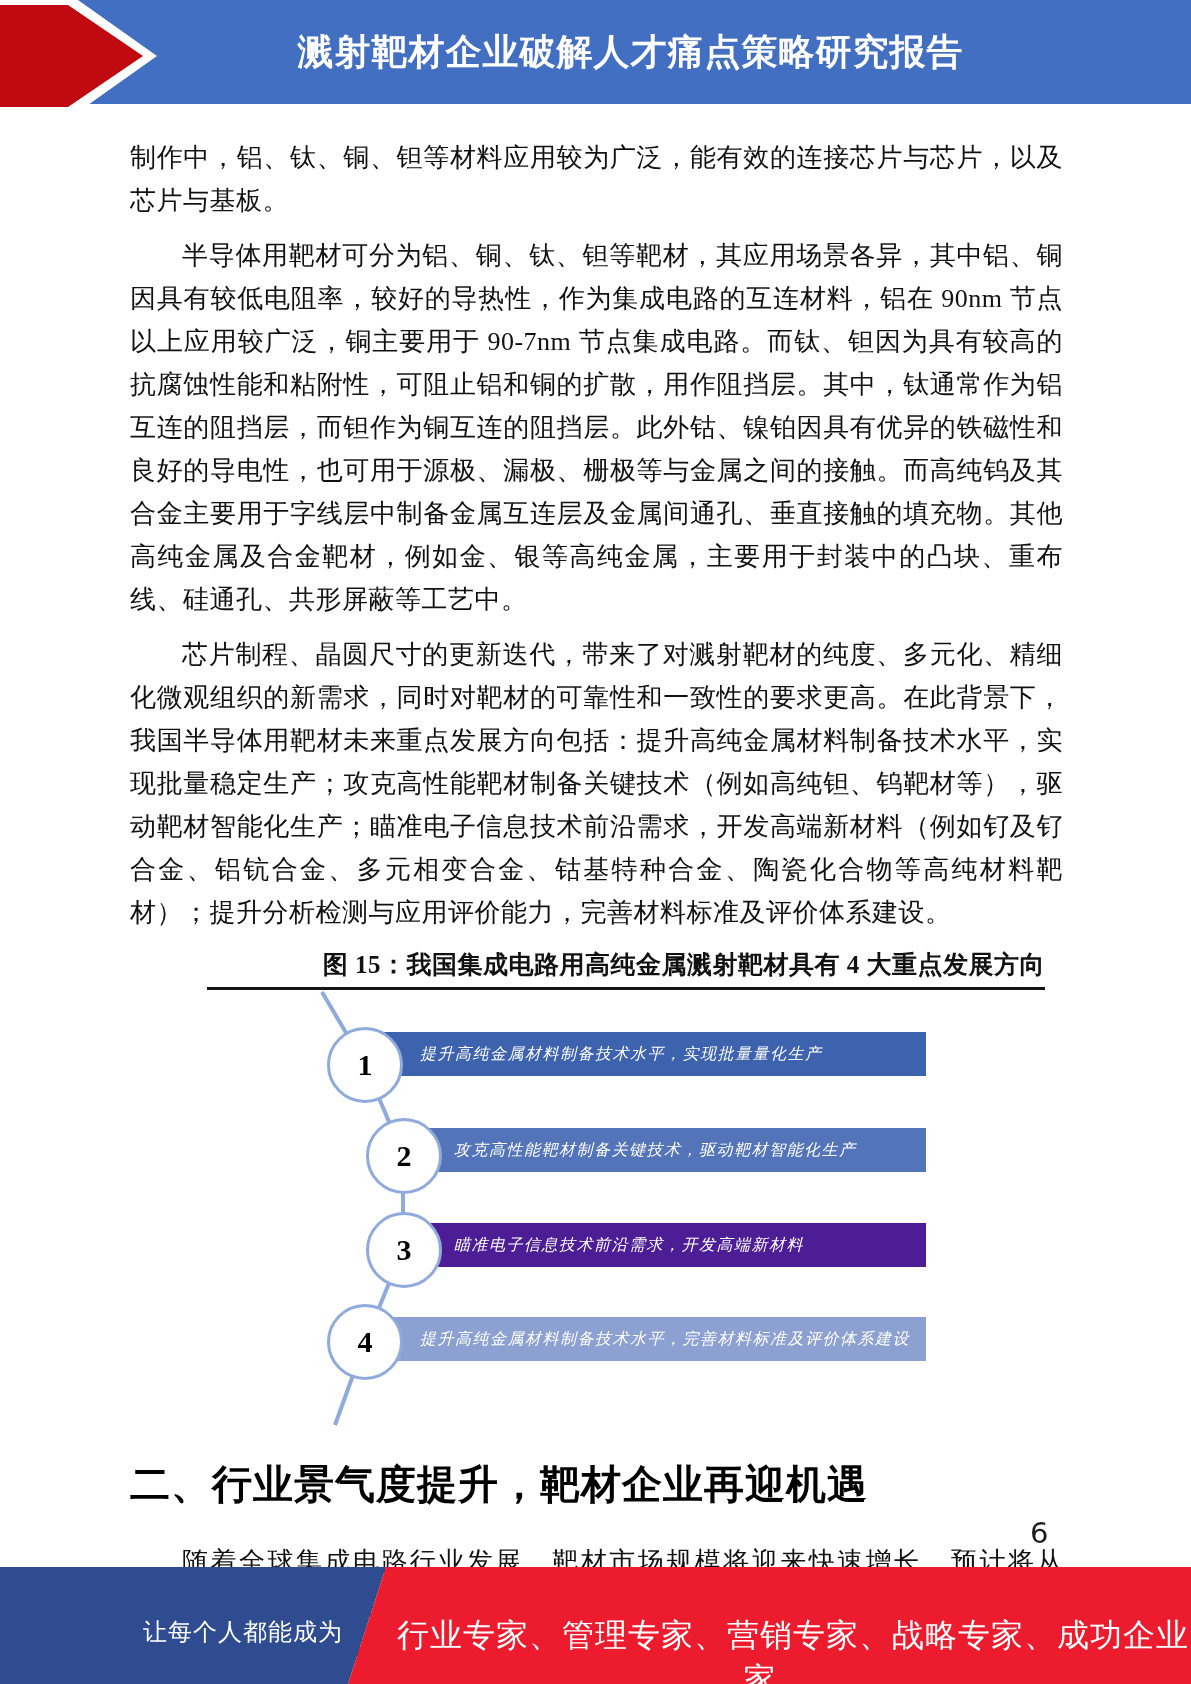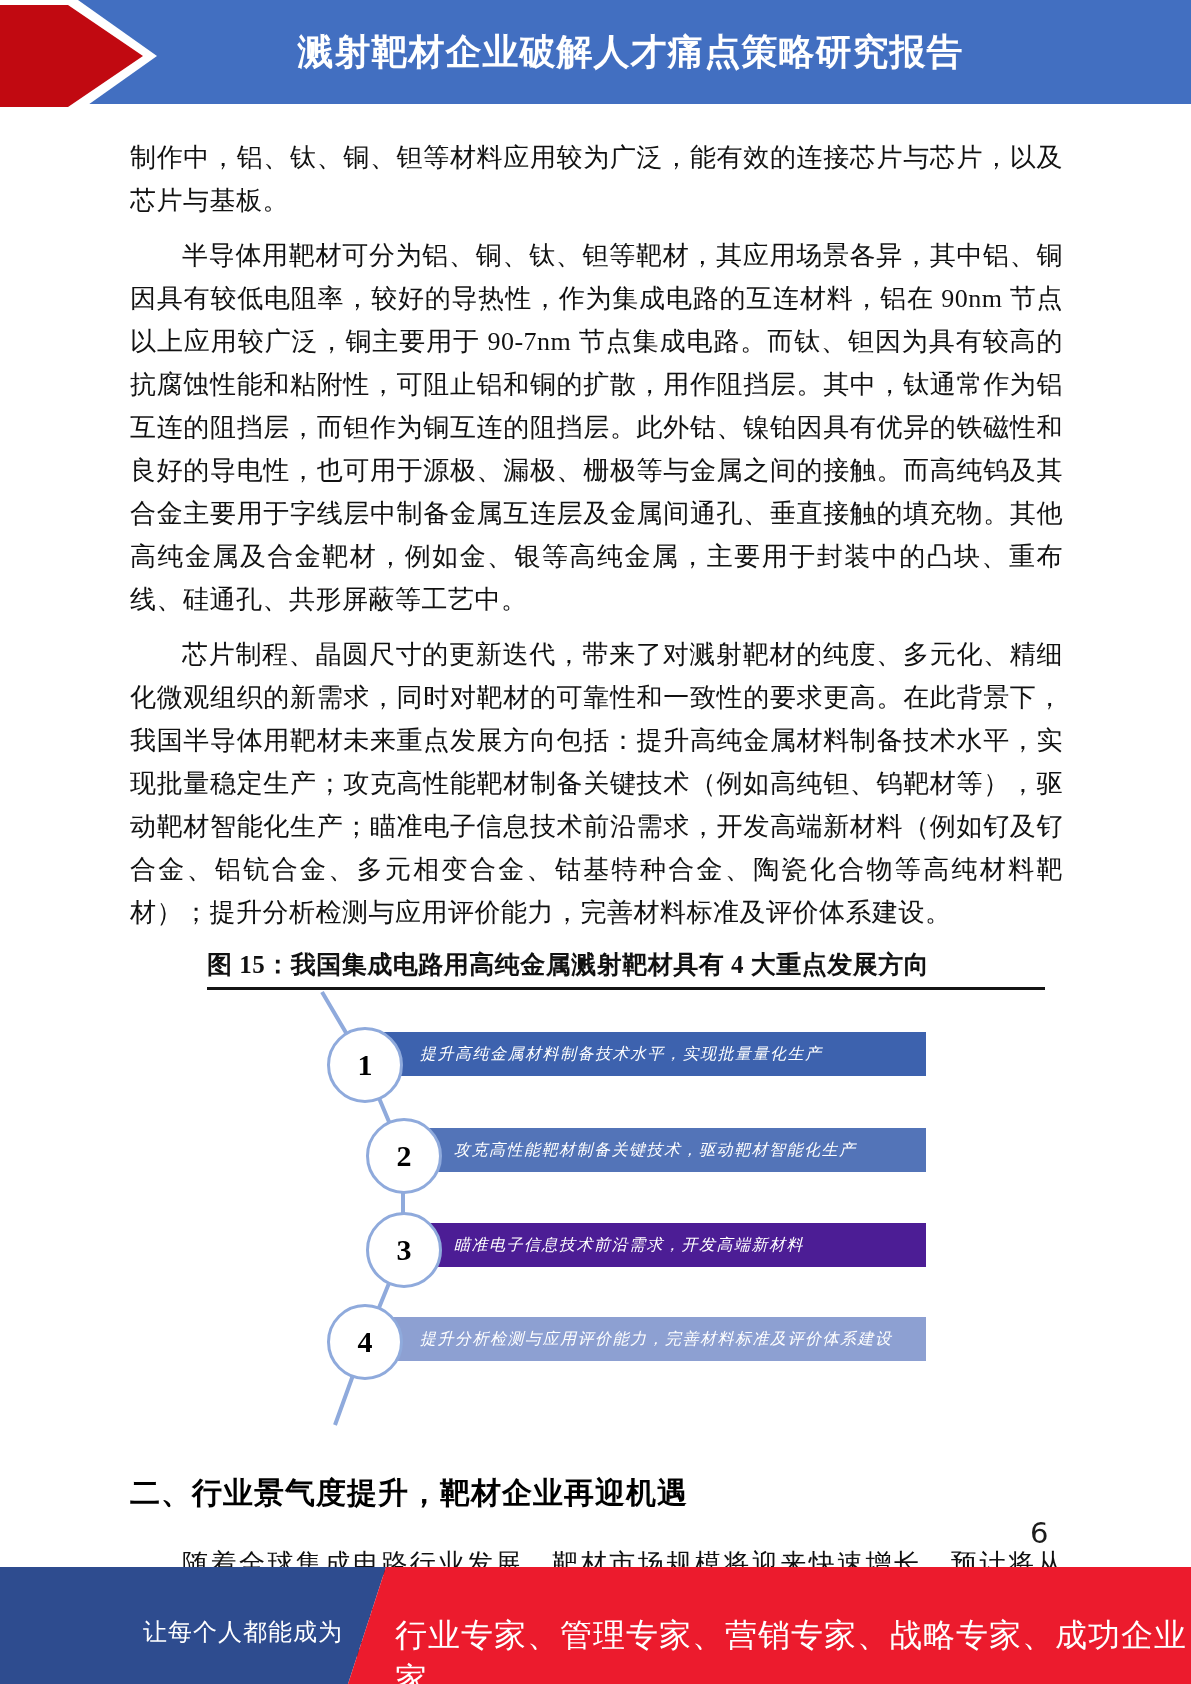--- a/index.html
+++ b/index.html
@@ -32,21 +32,21 @@
   
   .content { padding: 20px 128px 0 130px; }
   .para {
     font-size: 26px; line-height: 43px;
     text-align: justify; letter-spacing: 0.5px;
     margin: 12px 0 7px 0;
   }
   .para.indent { text-indent: 2em; }
 
   
-  .figure { margin: 14px 0 0 77px; width: 838px; }
+  .figure { margin: 14px 0 0 77px; width: 838px; text-align: right; }
   .fig-title {
     font-size: 25px; font-weight: bold; letter-spacing: 0.5px;
     padding-bottom: 6px;
     border-bottom: 3px solid #141414;
   }
   .diagram { position: relative; width: 838px; height: 445px; }
   .connector { position: absolute; left: 0; top: 0; }
   .bar {
     position: absolute; height: 44px;
     display: flex; align-items: center;
@@ -63,34 +63,34 @@
     display: flex; align-items: center; justify-content: center;
     font-weight: bold; font-size: 30px; color: #000;
   }
   .c1 { left: 120px; top: 37px;  }
   .c2 { left: 159px; top: 128px; }
   .c3 { left: 159px; top: 222px; }
   .c4 { left: 120px; top: 314px; }
 
   
   .section-heading {
-    margin-top: 38px;
+    margin-top: 22px;
     font-family: Liberation Serif, serif;
-    font-weight: bold; font-size: 30px; color: #000;
+    font-weight: bold; font-size: 40px; color: #000;
     letter-spacing: 1px;
   }
   .para.last { margin-top: 28px; }
 
   
   .page-num {
     position: absolute; left: 1030px; top: 1516px;
     font-family: "DejaVu Sans", "Liberation Sans", sans-serif;
     font-size: 29px; color: #1c1c1c;
   }
-  .footer { position: absolute; left: 0; bottom: 0; width: 1191px; height: 117px; }
+  .footer { position: absolute; left: 0; bottom: 0; width: 1191px; height: 117px; text-align: center; }
   .footer-left-text {
     position: absolute; left: 143px; top: 49px;
     color: #ffffff; font-size: 24px; letter-spacing: 1px;
   }
   .footer-right-text {
     position: absolute; left: 395px; top: 47px;
     color: #ffffff; font-size: 32px; letter-spacing: 1px;
   }
 </style>
 </head>
@@ -120,21 +120,21 @@
         <div class="bar bar1" style="background-color: rgb(61, 98, 174);">
           <span>提升高纯金属材料制备技术水平，实现批量量化生产</span>
         </div>
         <div class="bar bar2" style="background-color: rgb(83, 116, 184);">
           <span>攻克高性能靶材制备关键技术，驱动靶材智能化生产</span>
         </div>
         <div class="bar bar3" style="background-color: #4c1d95;">
           <span>瞄准电子信息技术前沿需求，开发高端新材料</span>
         </div>
         <div class="bar bar4" style="background-color: rgb(141, 160, 210);">
-          <span>提升分析检测与应用评价能力，完善材料标准及评价体系建设</span>
+          <span>提升高纯金属材料制备技术水平，完善材料标准及评价体系建设</span>
         </div>
         <div class="circle c1">1</div>
         <div class="circle c2">2</div>
         <div class="circle c3">3</div>
         <div class="circle c4">4</div>
       </div>
     </div>
 
     <h2 class="section-heading">二、行业景气度提升，靶材企业再迎机遇</h2>
 

